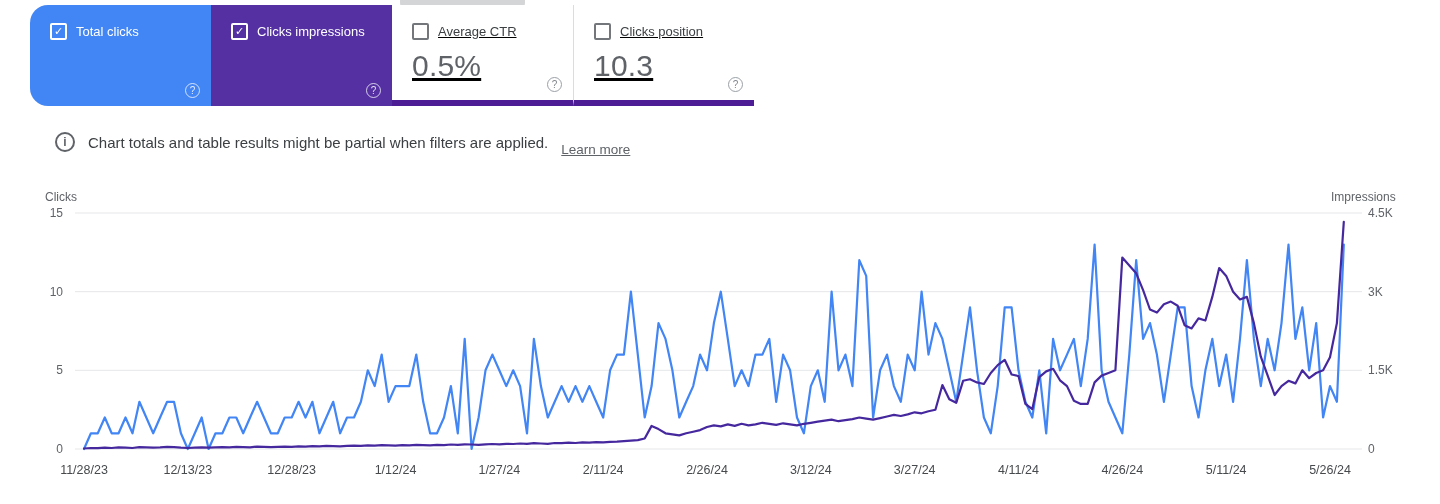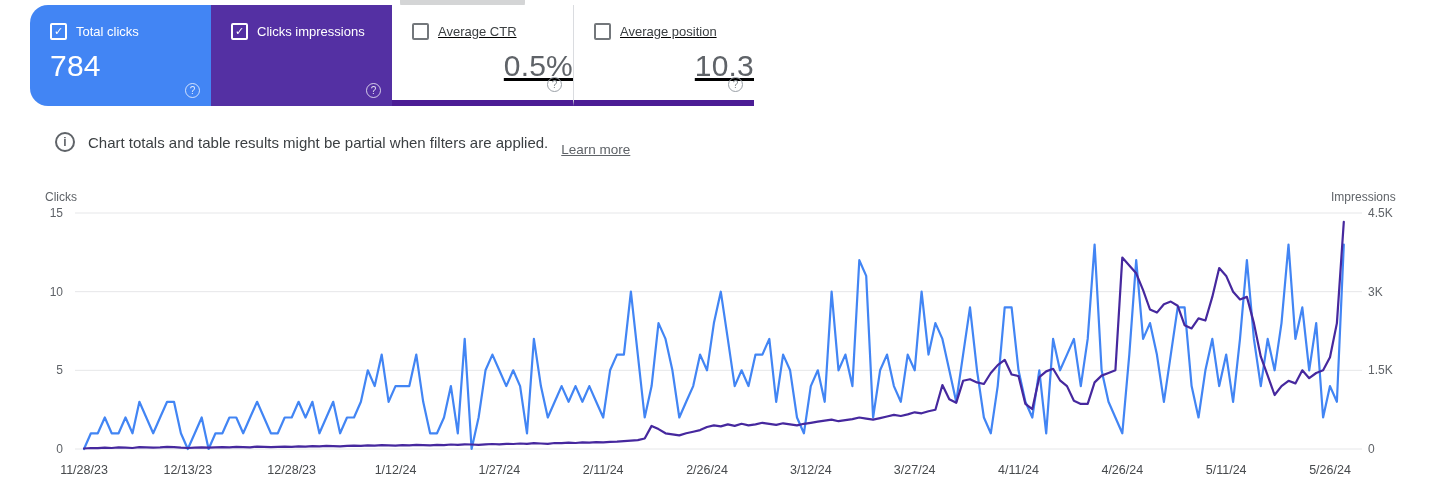--- a/index.html
+++ b/index.html
@@ -22,21 +22,21 @@
   .card-top{display:flex;align-items:center;gap:9px;}
   .cbx{width:13px;height:13px;border-radius:2px;display:flex;align-items:center;
        justify-content:center;font-size:11px;line-height:1;flex:0 0 auto;}
   .card.colored .cbx{border:2px solid #fff;color:#fff;font-weight:bold;}
   .card.white .cbx{border:2px solid #73777b;background:#fff;color:transparent;}
   .card .lbl{font-size:13px;}
   .card.colored .lbl{color:#fff;}
   .card.white .lbl{color:#3c4043;}
   .card .val{margin-top:9px;font-size:30px;letter-spacing:.2px;}
   .card.colored .val{color:#fff;}
-  .card.white .val{color:#5f6368;text-align:right;}
+  .card.white .val{color:#5f6368;}
   .help{position:absolute;right:11px;bottom:8px;width:15px;height:15px;border-radius:50%;
         display:flex;align-items:center;justify-content:center;font-size:10px;box-sizing:border-box;}
   .card.colored .help{border:1px solid rgba(255,255,255,.75);color:rgba(255,255,255,.85);}
   .card.white .help{border:1px solid #9aa0a6;color:#80868b;}
 
   
   .info{position:absolute;left:55px;top:127px;display:flex;align-items:center;gap:13px;}
   .info-ic{width:20px;height:20px;border:2px solid #5f6368;border-radius:50%;color:#5f6368;
         display:flex;align-items:center;justify-content:center;font-size:12px;font-weight:bold;
         box-sizing:border-box;flex:0 0 auto;}
@@ -53,42 +53,41 @@
 <body>
 
 <div class="clip-artifact"></div>
 
 <div class="cards">
   <div class="card first colored" style="background: rgb(66, 133, 244);">
     <div class="card-top">
       <span class="cbx">✓</span>
       <span class="lbl">Total clicks</span>
     </div>
-    <div class="val">784</div>
     <span class="help">?</span>
   </div>
   <div class="card colored" style="background: rgb(84, 48, 163);">
     <div class="card-top">
       <span class="cbx">✓</span>
       <span class="lbl">Clicks impressions</span>
     </div>
     <span class="help">?</span>
   </div>
   <div class="card white">
     <div class="card-top">
       <span class="cbx"></span>
       <span class="lbl">Average CTR</span>
     </div>
     <div class="val">0.5%</div>
     <span class="help">?</span>
   </div>
   <div class="card divided white">
     <div class="card-top">
       <span class="cbx"></span>
-      <span class="lbl">Average position</span>
+      <span class="lbl">Clicks position</span>
     </div>
     <div class="val">10.3</div>
     <span class="help">?</span>
   </div>
 </div>
 
 <div class="info">
   <span class="info-ic">i</span>
   <span class="info-text">Chart totals and table results might be partial when filters are applied.</span>
   <a>Learn more</a>

